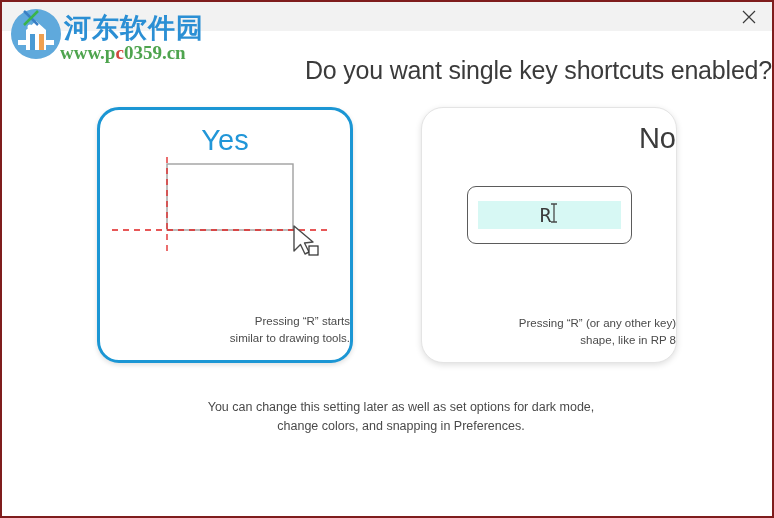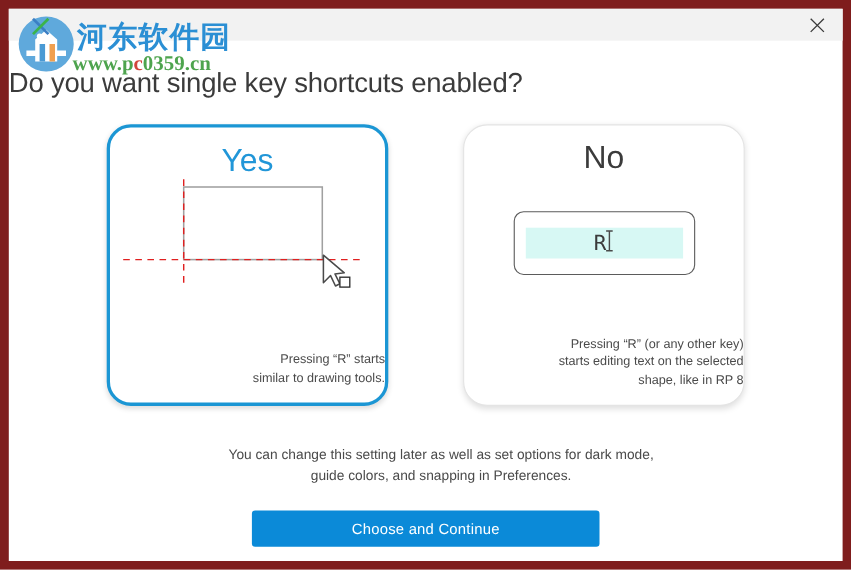--- a/index.html
+++ b/index.html
@@ -12,21 +12,21 @@
     overflow: hidden;
     font-family: "Liberation Sans", sans-serif;
     background: #ffffff;
   }
 
   .window {
     position: relative;
     width: 774px;
     height: 518px;
     box-sizing: border-box;
-    border: 8px solid #7f1d1d;
+    border: 2px solid #7f1d1d;
     background: #ffffff;
   }
 
   .titlebar {
     position: relative;
     height: 29px;
     background: #f2f2f2;
     display: flex;
     align-items: center;
     justify-content: flex-end;
@@ -82,21 +82,21 @@
   }
   .wm-url .red { color: #d2453c; }
 
   
   .content {
     position: relative;
     height: 485px;
   }
 
   .page-title {
-    text-align: left;
+    text-align: right;
     font-size: 25px;
     color: #3b3b3b;
     font-weight: normal;
     margin: 0;
     padding-top: 25px;
     letter-spacing: -0.2px;
   }
 
   .cards {
     position: relative;
@@ -124,21 +124,21 @@
   }
 
   .card-heading {
     text-align: center;
     font-size: 29px;
     font-weight: normal;
     margin: 0;
     padding-top: 14px;
   }
   .card-yes .card-heading { color: #2196d8; }
-  .card-no  .card-heading { color: #3b3b3b; }
+  .card-no  .card-heading { color: #3b3b3b; text-align: right; }
 
   .card-caption {
     position: absolute;
     left: 0;
     right: 0;
     bottom: 14px;
     text-align: right;
     font-size: 11.5px;
     line-height: 16.5px;
     color: #4a4a4a;
@@ -285,30 +285,26 @@
             <span class="ibeam">
               <svg width="10" height="22" viewBox="0 0 10 22">
                 <path d="M2 2 H8 M5 2 V20 M2 20 H8" stroke="#4a4a4a" stroke-width="1.3" fill="none"></path>
               </svg>
             </span>
           </div>
         </div>
 
         <div class="card-caption">
           <div>Pressing “R” (or any other key)</div>
-          <div>starts editing text on the selected</div>
           <div>shape, like in RP 8</div>
         </div>
       </div>
 
     </div>
 
     <div class="footer-note">
       <div>You can change this setting later as well as set options for dark mode,</div>
-      <div>guide colors, and snapping in Preferences.</div>
+      <div>change colors, and snapping in Preferences.</div>
     </div>
 
-    <div class="cta-wrap">
-      <button class="cta-button">Choose and Continue</button>
-    </div>
 
   </div>
 </div>
 
 </body></html>

